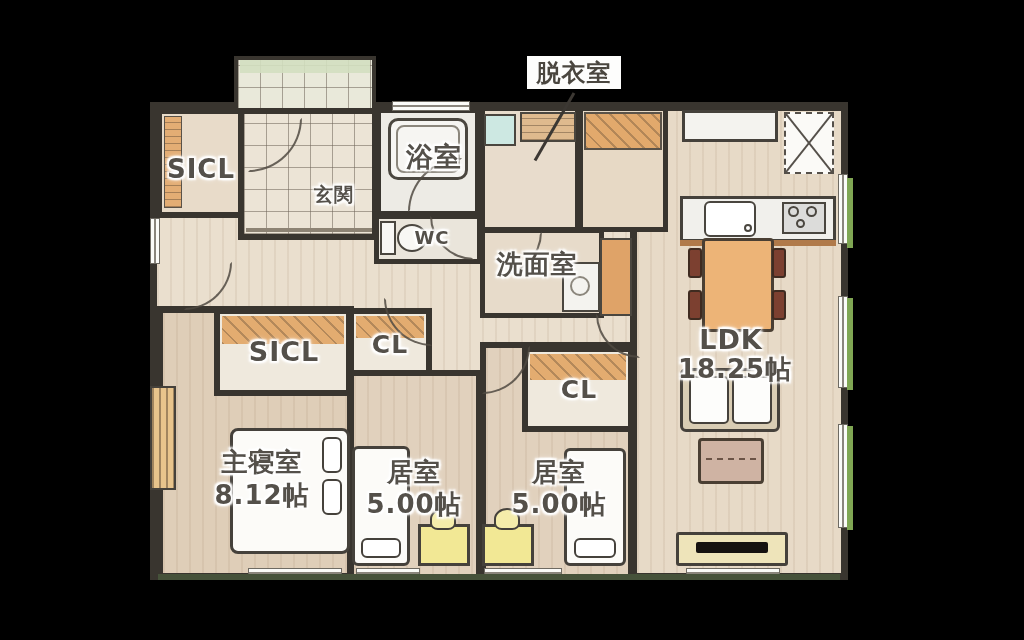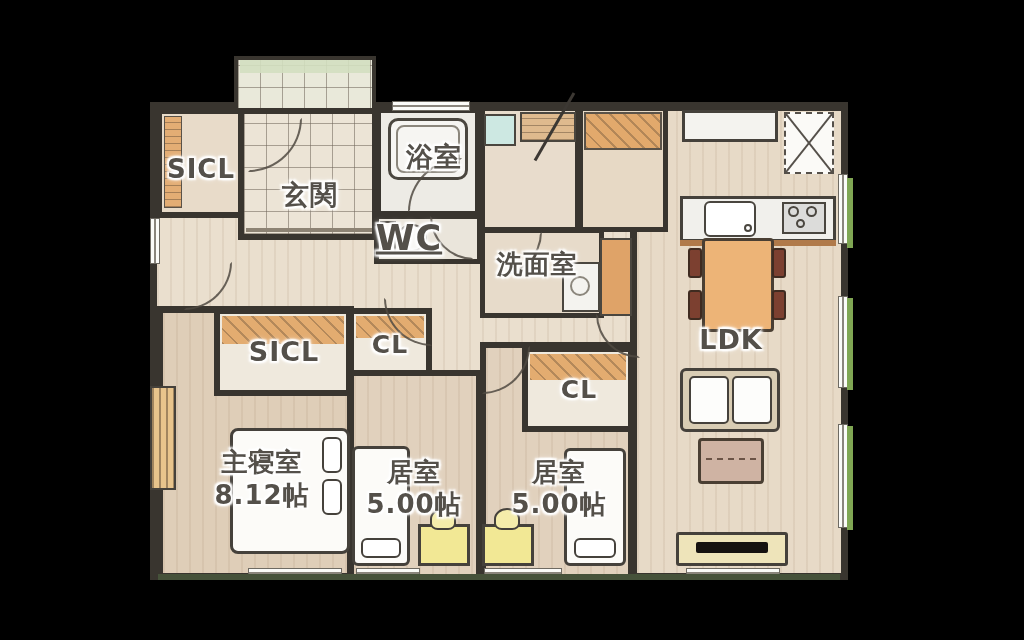--- a/index.html
+++ b/index.html
@@ -127,31 +127,35 @@
 
   <div class="arc" style="left:248px;top:118px;width:54px;height:54px;border-color:transparent rgba(80,74,66,.85) rgba(80,74,66,.85) transparent;border-bottom-right-radius:100% 100%;"></div>
   <div class="arc" style="left:408px;top:158px;width:54px;height:54px;border-color:rgba(80,74,66,.85) transparent transparent rgba(80,74,66,.85);border-top-left-radius:100% 100%;"></div>
   <div class="arc" style="left:430px;top:216px;width:44px;height:44px;border-color:transparent transparent rgba(80,74,66,.85) rgba(80,74,66,.85);border-bottom-left-radius:100% 100%;"></div>
   <div class="arc" style="left:498px;top:232px;width:44px;height:44px;border-color:transparent rgba(80,74,66,.85) rgba(80,74,66,.85) transparent;border-bottom-right-radius:100% 100%;"></div>
   <div class="arc" style="left:184px;top:262px;width:48px;height:48px;border-color:transparent rgba(80,74,66,.85) rgba(80,74,66,.85) transparent;border-bottom-right-radius:100% 100%;"></div>
   <div class="arc" style="left:384px;top:298px;width:48px;height:48px;border-color:transparent transparent rgba(80,74,66,.85) rgba(80,74,66,.85);border-bottom-left-radius:100% 100%;"></div>
   <div class="arc" style="left:482px;top:346px;width:48px;height:48px;border-color:transparent rgba(80,74,66,.85) rgba(80,74,66,.85) transparent;border-bottom-right-radius:100% 100%;"></div>
   <div class="arc" style="left:596px;top:314px;width:44px;height:44px;border-color:transparent transparent rgba(80,74,66,.85) rgba(80,74,66,.85);border-bottom-left-radius:100% 100%;"></div>
 
+  <div class="fx" style="left:527px;top:56px;width:94px;height:33px;background:#fdfdfc;display:flex;align-items:center;justify-content:center;">
+    <span style="font-weight:bold;font-size:24px;color:#4a463f;letter-spacing:1px;">脱衣室</span>
+  </div>
   <div class="fx" style="left:535px;top:159px;width:78px;height:0;border-top:3px solid #3c3833;transform:rotate(-60deg);transform-origin:left center;"></div>
 
   <div class="lbl" style="left:201px;top:169px;font-size:26px;">SICL</div>
-  <div class="lbl" style="left:310px;top:194px;font-size:27px;">玄関</div>
+  <div class="lbl" style="left:334px;top:194px;font-size:19px;">玄関</div>
   <div class="lbl" style="left:434px;top:156px;font-size:27px;">浴室</div>
-  <div class="lbl" style="left:409px;top:238px;font-size:35px;text-decoration:underline;">WC</div>
+  <div class="lbl" style="left:432px;top:238px;font-size:18px;">WC</div>
   <div class="lbl" style="left:537px;top:264px;font-size:26px;">洗面室</div>
   <div class="lbl" style="left:284px;top:351px;font-size:27px;">SICL</div>
   <div class="lbl" style="left:390px;top:344px;font-size:25px;">CL</div>
   <div class="lbl" style="left:579px;top:389px;font-size:25px;">CL</div>
   <div class="lbl" style="left:731px;top:339px;font-size:27px;">LDK</div>
+  <div class="lbl" style="left:735px;top:369px;font-size:26px;">18.25帖</div>
   <div class="lbl" style="left:262px;top:462px;font-size:26px;">主寝室</div>
   <div class="lbl" style="left:262px;top:495px;font-size:26px;">8.12帖</div>
   <div class="lbl" style="left:414px;top:472px;font-size:26px;">居室</div>
   <div class="lbl" style="left:414px;top:504px;font-size:26px;">5.00帖</div>
   <div class="lbl" style="left:559px;top:472px;font-size:26px;">居室</div>
   <div class="lbl" style="left:559px;top:504px;font-size:26px;">5.00帖</div>
 
 </div>
 
 </body></html>

